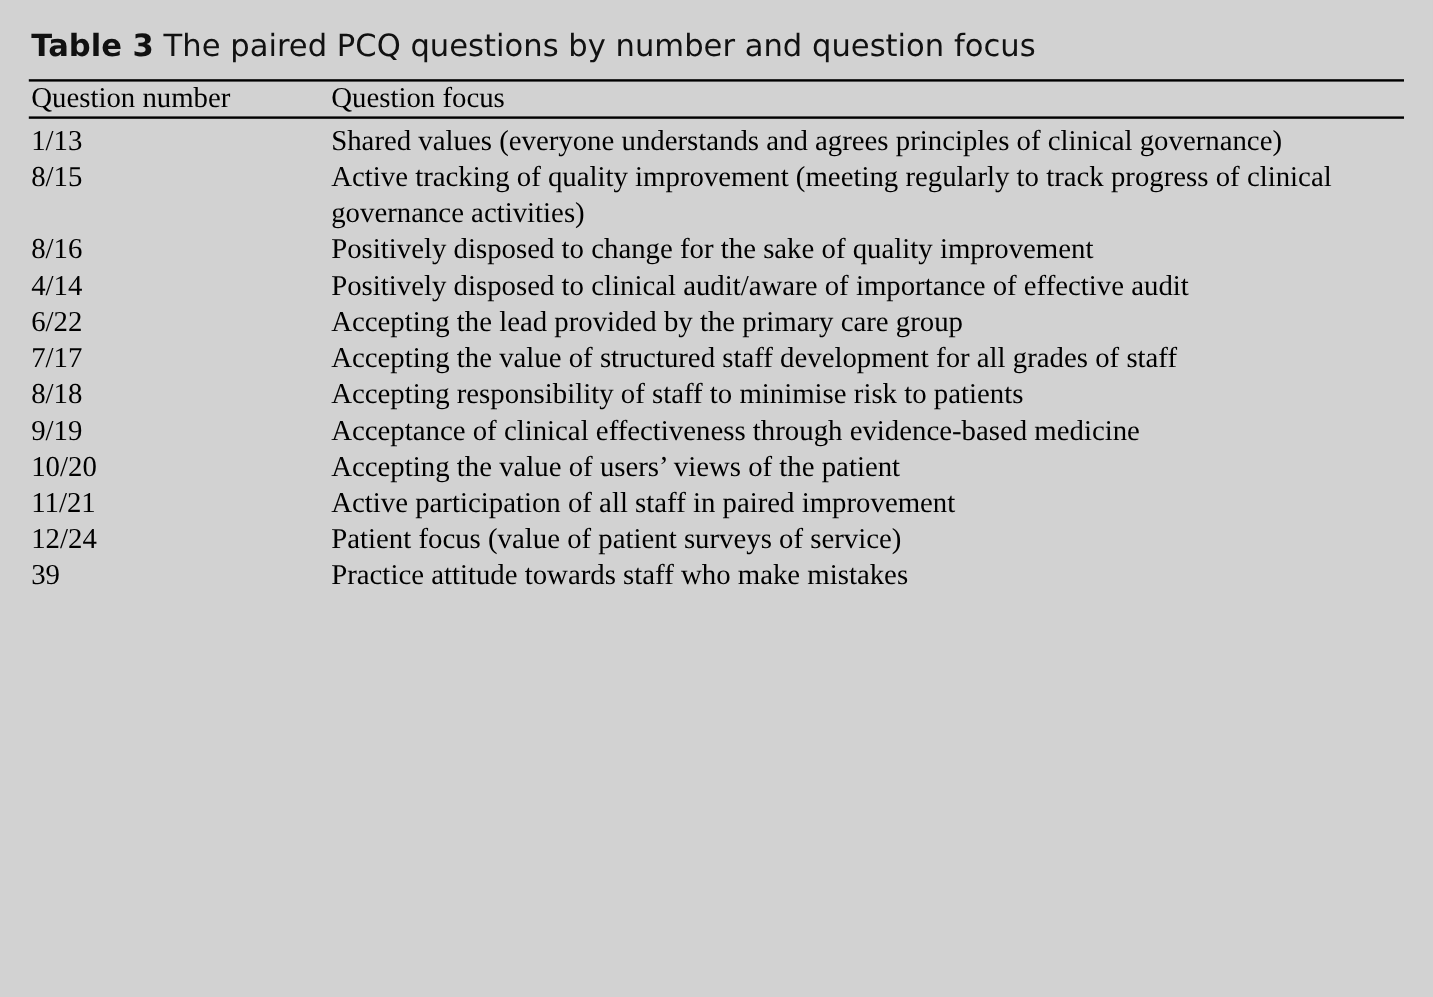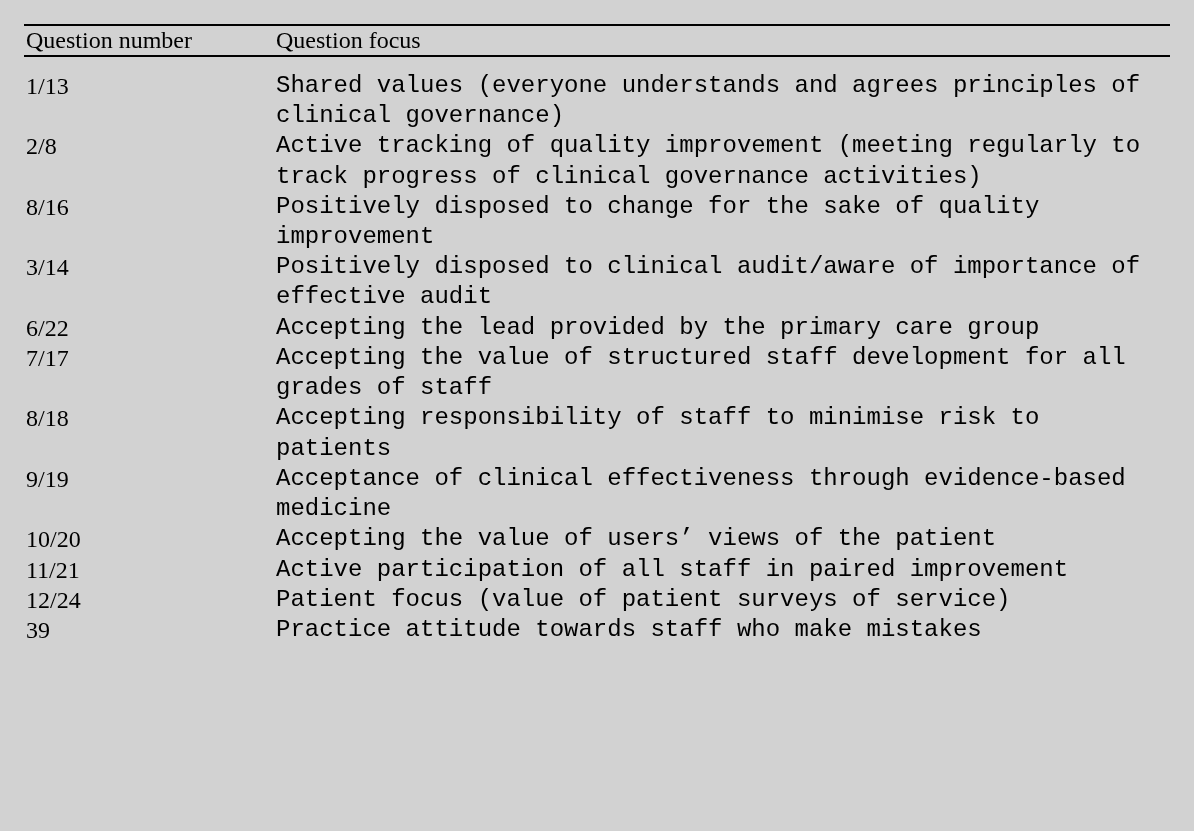--- a/index.html
+++ b/index.html
@@ -75,33 +75,36 @@
     font-family: "Liberation Serif", serif;
     font-size: 24px;
     line-height: 1.26;
     padding: 9px 6px 9px 0;
   }
   tbody td.cell-num {
     padding-left: 4px;
     white-space: nowrap;
   }
   tbody tr:first-child td {
-    padding-top: 14px;
+    padding-top: 4px;
   }
   .focus-text {
     display: block;
     padding-right: 4px;
-    font-family: Liberation Mono, monospace;
   }
 </style>
 </head>
 <body>
 
 <div class="page">
 
+  <div class="caption">
+    <span class="caption-label">Table 3</span>
+    <span class="caption-text">The paired PCQ questions by number and question focus</span>
+  </div>
 
   <div class="rule-top"></div>
 
   <table class="tbl">
     <colgroup>
       <col class="col-num">
       <col class="col-focus">
     </colgroup>
     <thead>
       <tr>
@@ -119,33 +122,33 @@
       <col class="col-focus">
     </colgroup>
     <tbody>
       <tr>
         <td class="cell-num">1/13</td>
         <td>
             <span class="focus-text">Shared values (everyone understands and agrees principles of clinical governance)</span>
           </td>
       </tr>
       <tr>
-        <td class="cell-num">2/8</td>
+        <td class="cell-num">8/15</td>
         <td>
             <span class="focus-text">Active tracking of quality improvement (meeting regularly to track progress of clinical governance activities)</span>
           </td>
       </tr>
       <tr>
         <td class="cell-num">8/16</td>
         <td>
             <span class="focus-text">Positively disposed to change for the sake of quality improvement</span>
           </td>
       </tr>
       <tr>
-        <td class="cell-num">3/14</td>
+        <td class="cell-num">4/14</td>
         <td>
             <span class="focus-text">Positively disposed to clinical audit/aware of importance of effective audit</span>
           </td>
       </tr>
       <tr>
         <td class="cell-num">6/22</td>
         <td>
             <span class="focus-text">Accepting the lead provided by the primary care group</span>
           </td>
       </tr>

